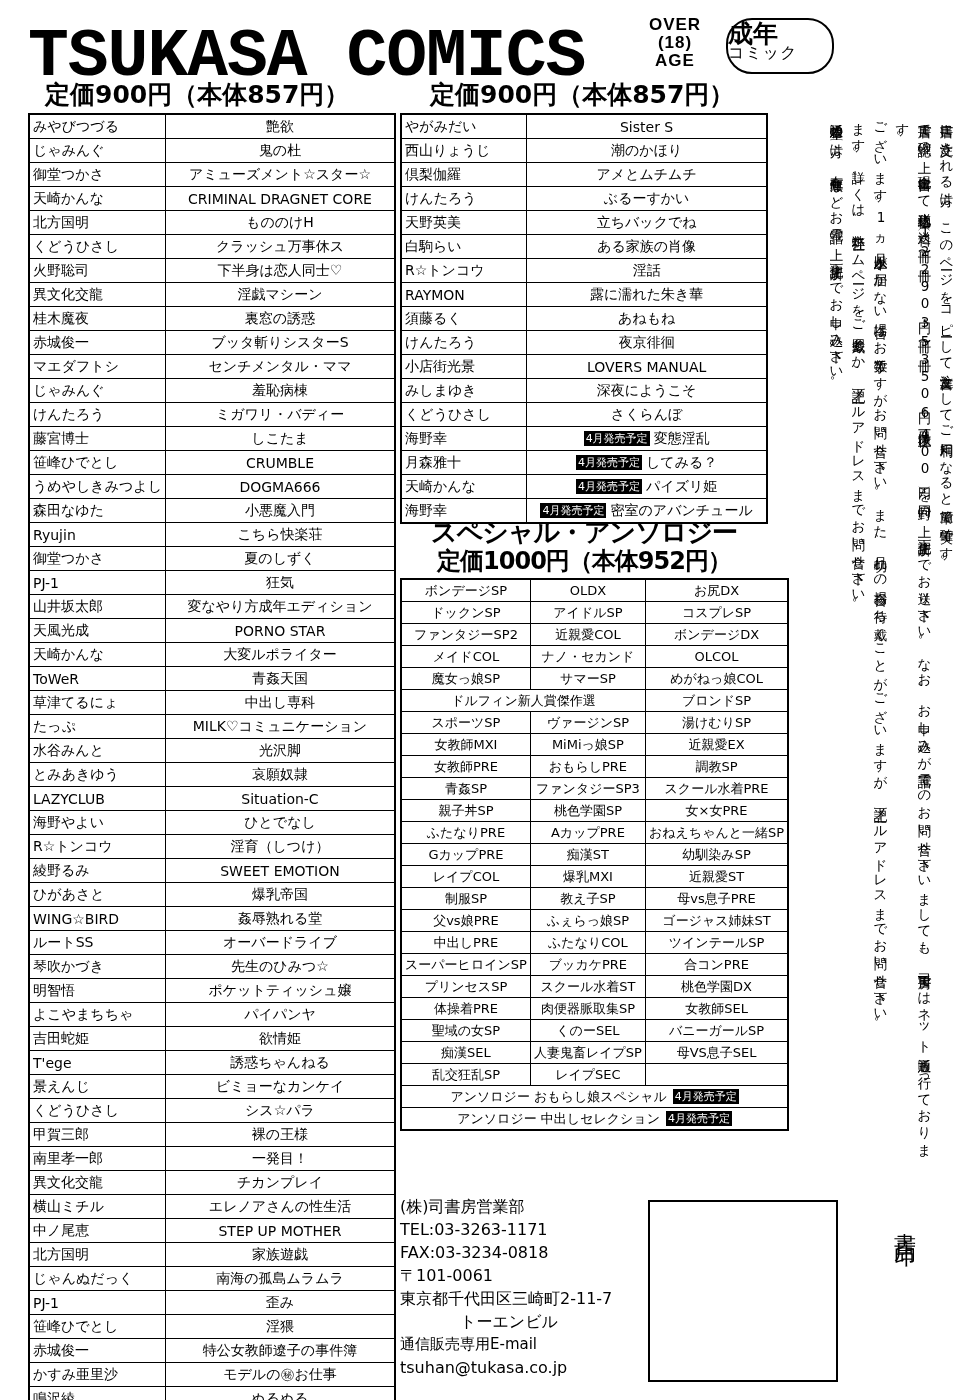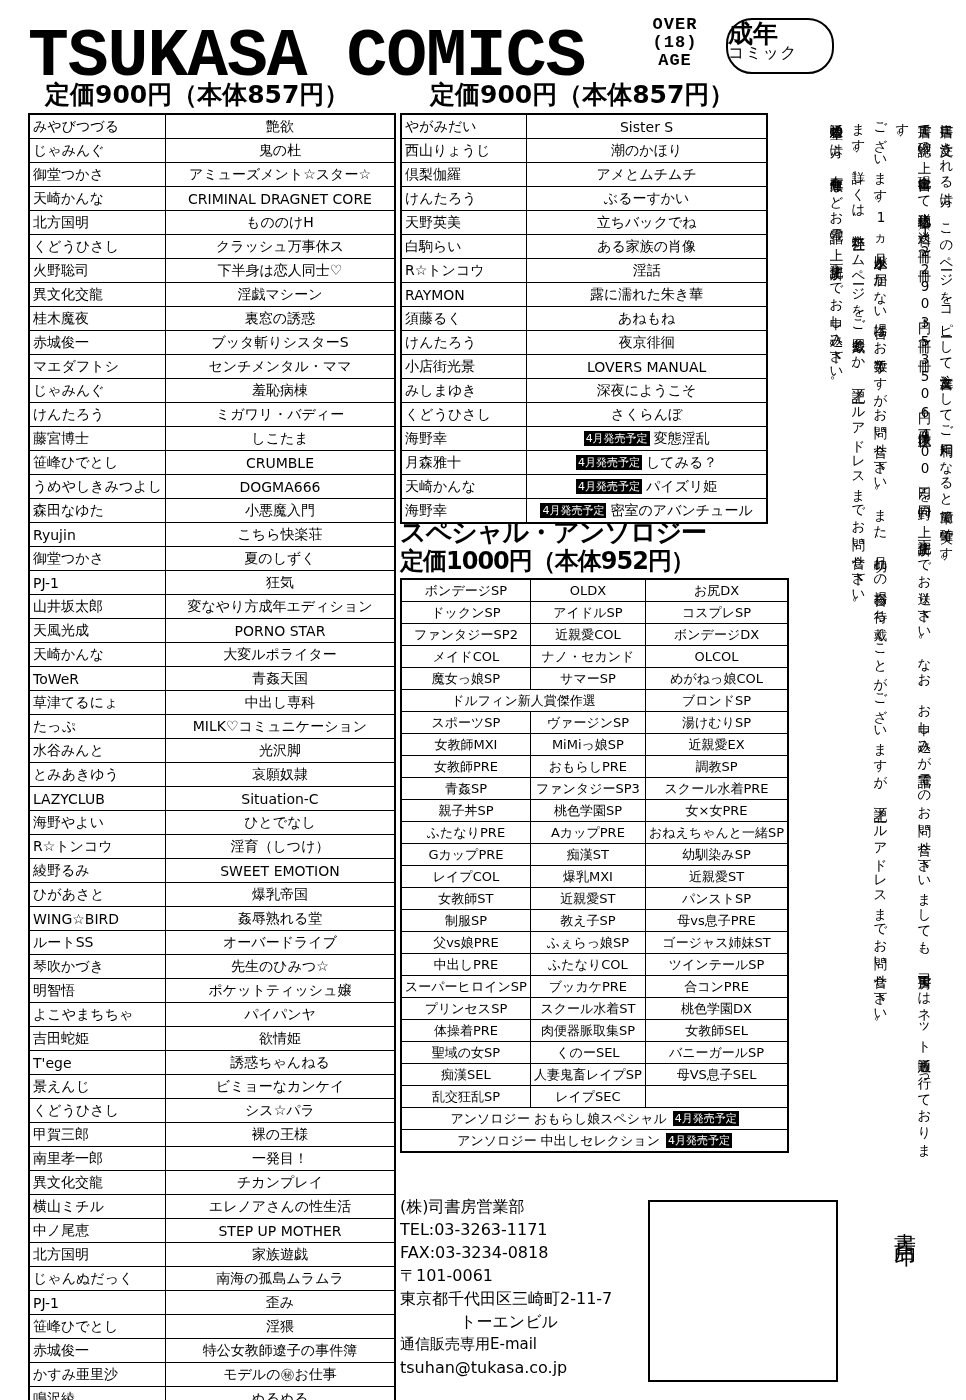--- a/index.html
+++ b/index.html
@@ -13,21 +13,21 @@
   
   .header{position:absolute;left:0;top:8px;width:966px;height:78px;}
   .brand{
     position:absolute;left:28px;top:10px;
     font-family:Liberation Mono, monospace;
     font-weight:bold;font-size:68px;letter-spacing:-1px;
     white-space:nowrap;
   }
   .over18{
     position:absolute;left:640px;top:8px;width:70px;text-align:center;
-    font-family:Liberation Mono, monospace;font-weight:bold;
+    font-family:Liberation Sans, sans-serif;font-weight:bold;
     font-size:17px;line-height:18px;letter-spacing:1px;
   }
   .over18 .mid{display:block;}
   .seinen{
     position:absolute;left:726px;top:10px;width:104px;height:52px;
     border:2px solid #000;border-radius:26px;text-align:left;
   }
   .seinen .jp1{font-size:25px;font-weight:bold;line-height:26px;display:block;margin-top:1px;}
   .seinen .jp2{font-size:16px;line-height:12px;display:block;letter-spacing:1px;}
 
@@ -59,21 +59,21 @@
   #rightlist td.a{width:125px;}
   #rightlist td.b{width:237px;text-align:center;}
   .soon{
     display:inline-block;background:#000;color:#fff;font-size:11px;
     padding:0 2px;margin-right:4px;vertical-align:1px;
   }
   .cellflex{display:flex;align-items:center;justify-content:center;}
   .cellflex .txt{flex:0 0 auto;}
 
   
-  .anth-head{position:absolute;left:400px;top:517px;width:368px;text-align:left;}
+  .anth-head{position:absolute;left:400px;top:517px;width:368px;text-align:center;}
   .anth-head .t1{font-size:26px;font-weight:bold;letter-spacing:-1px;line-height:30px;}
   .anth-head .t2{font-size:24px;font-weight:bold;letter-spacing:-1px;line-height:28px;}
 
   
   #anthgrid{left:400px;top:578px;width:368px;}
   #anthgrid td{width:122px;text-align:center;font-size:13px;height:21px;}
   #anthgrid td.wide{width:366px;text-align:center;}
   .sp-soon{
     display:inline-block;background:#000;color:#fff;font-size:11px;
     padding:0 2px;margin-left:6px;vertical-align:1px;
@@ -514,25 +514,20 @@
           <td>GカップPRE</td>
           <td>痴漢ST</td>
           <td>幼馴染みSP</td>
         </tr>
         <tr>
           <td>レイプCOL</td>
           <td>爆乳MXI</td>
           <td>近親愛ST</td>
         </tr>
         <tr>
-          <td>女教師ST</td>
-          <td>近親愛ST</td>
-          <td>パンストSP</td>
-        </tr>
-        <tr>
           <td>制服SP</td>
           <td>教え子SP</td>
           <td>母vs息子PRE</td>
         </tr>
         <tr>
           <td>父vs娘PRE</td>
           <td>ふぇらっ娘SP</td>
           <td>ゴージャス姉妹ST</td>
         </tr>
         <tr>

